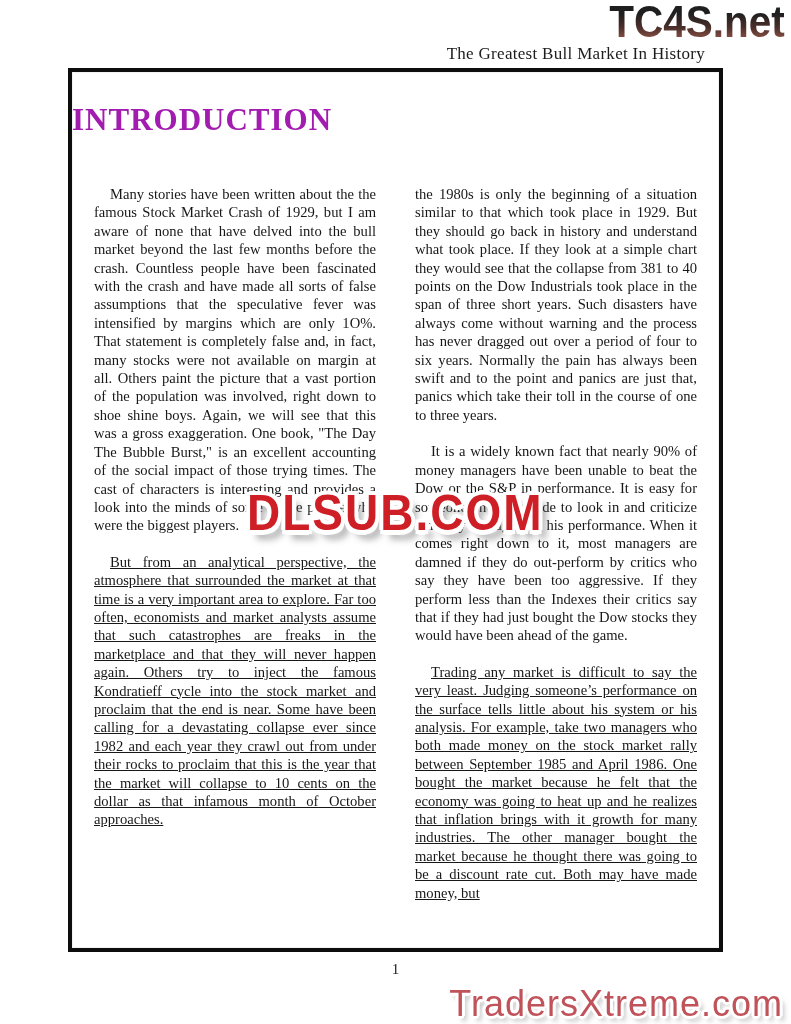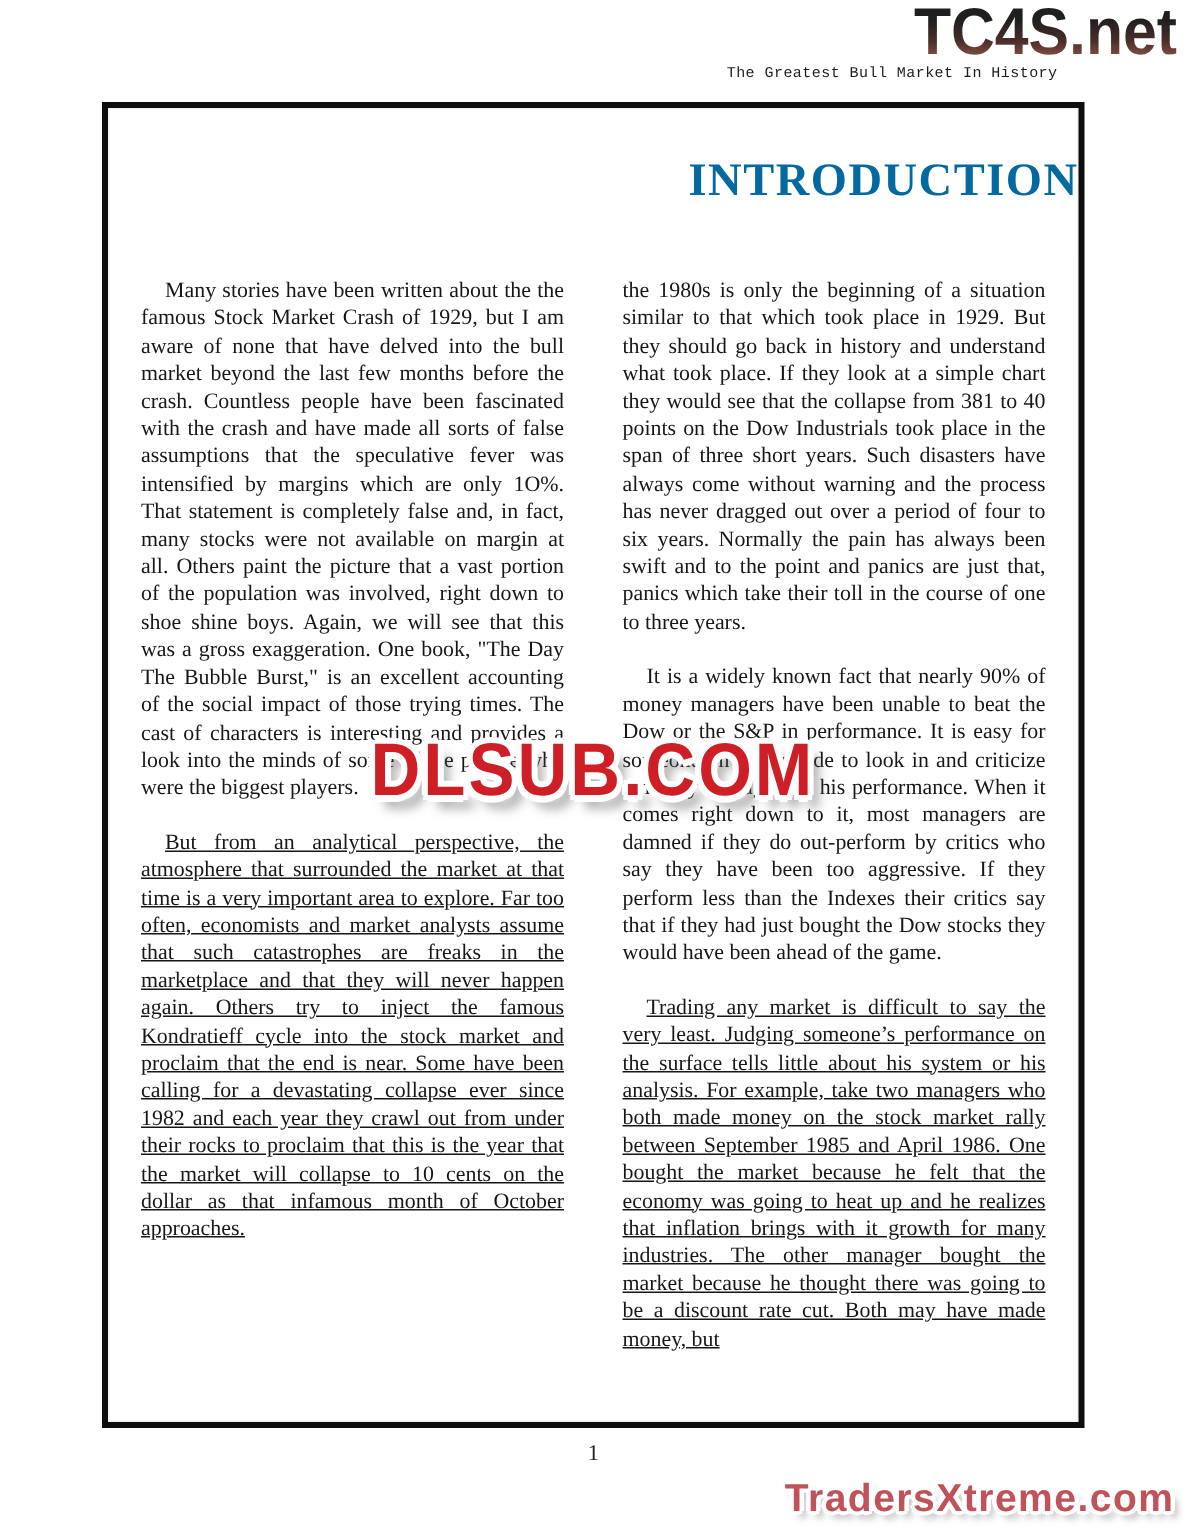--- a/index.html
+++ b/index.html
@@ -12,37 +12,37 @@
     font-family: "Liberation Sans", sans-serif;
     font-weight: 900; font-size: 44px; letter-spacing: 0px;
     transform: scaleX(0.92); transform-origin: right top;
     background: linear-gradient(180deg, #1f1f1f 30%, #4a2e2a 62%, #9a5a4c 95%);
     -webkit-background-clip: text; background-clip: text;
     -webkit-text-fill-color: transparent; color: #3a2a27;
     line-height: 1.0;
   }
   .tagline {
     position: absolute; top: 44px; right: 86px;
-    font-family: Liberation Mono, monospace;
-    font-size: 10px; color: #1c1c1c; letter-spacing: 0.3px;
+    font-family: Liberation Serif, serif;
+    font-size: 17px; color: #1c1c1c; letter-spacing: 0.3px;
   }
 
   
   .page-frame {
     position: absolute; left: 68px; top: 68px;
     width: 655px; height: 884px;
     border: 4px solid #0d0d0d;
     background: #ffffff;
     box-shadow: inset 0 0 0 1px #f2f2f2;
   }
   .page-title {
     margin-top: 30px;
-    text-align: right;
+    text-align: left;
     font-weight: bold; font-size: 31px; letter-spacing: 1px;
-    color: #0369a1;
+    color: #a21caf;
   }
   .columns {
     display: flex; gap: 39px;
     padding: 0 22px;
     margin-top: 47px;
   }
   .col { flex: 1; }
   .para {
     font-size: 14.6px; line-height: 18.4px;
     text-align: justify;
@@ -70,21 +70,21 @@
   
   .page-number {
     position: absolute; left: 68px; width: 655px; top: 961px;
     text-align: center; font-size: 15px; color: #222;
   }
 
   
   .site-logo-bottom {
     position: absolute; top: 983px; right: 8px;
     font-family: "Liberation Sans", sans-serif;
-    font-weight: 700; font-size: 26px; letter-spacing: 1px;
+    font-weight: 400; font-size: 36px; letter-spacing: 1px;
     color: #c0525a;
     text-shadow:
       -2px -2px 0 #ffffff, 2px -2px 0 #ffffff,
       -2px 2px 0 #ffffff, 2px 2px 0 #ffffff,
       0 -3px 0 #ffffff, 0 3px 0 #ffffff,
       -3px 0 0 #ffffff, 3px 0 0 #ffffff,
       4px 5px 5px rgba(120,120,120,0.6);
     margin-left: 41px;
   }
 </style>

